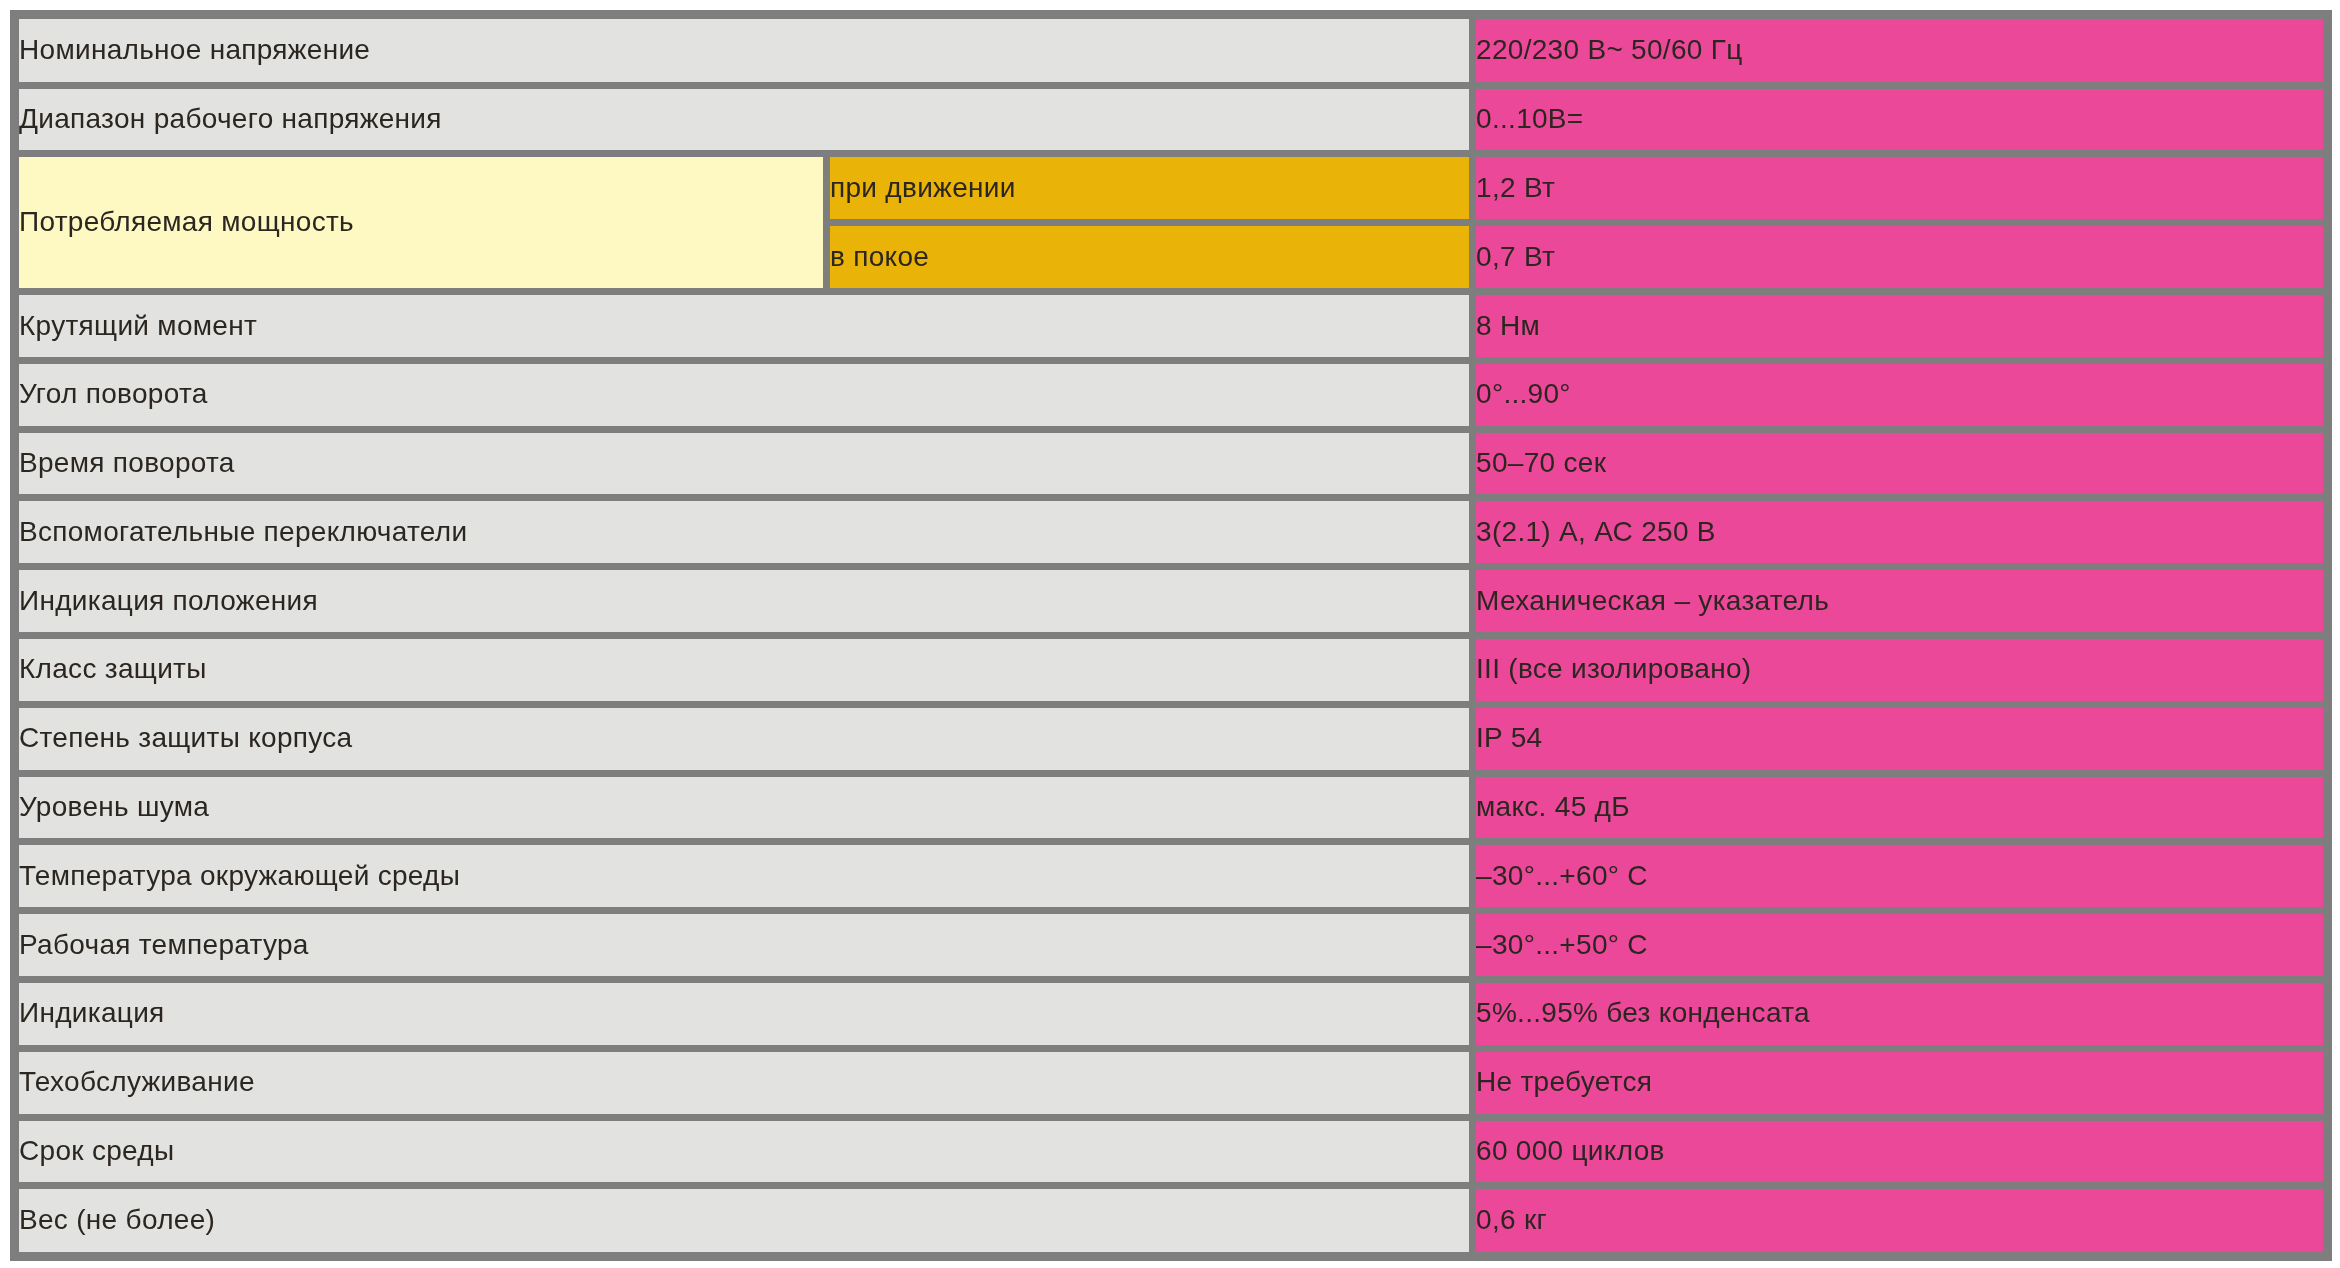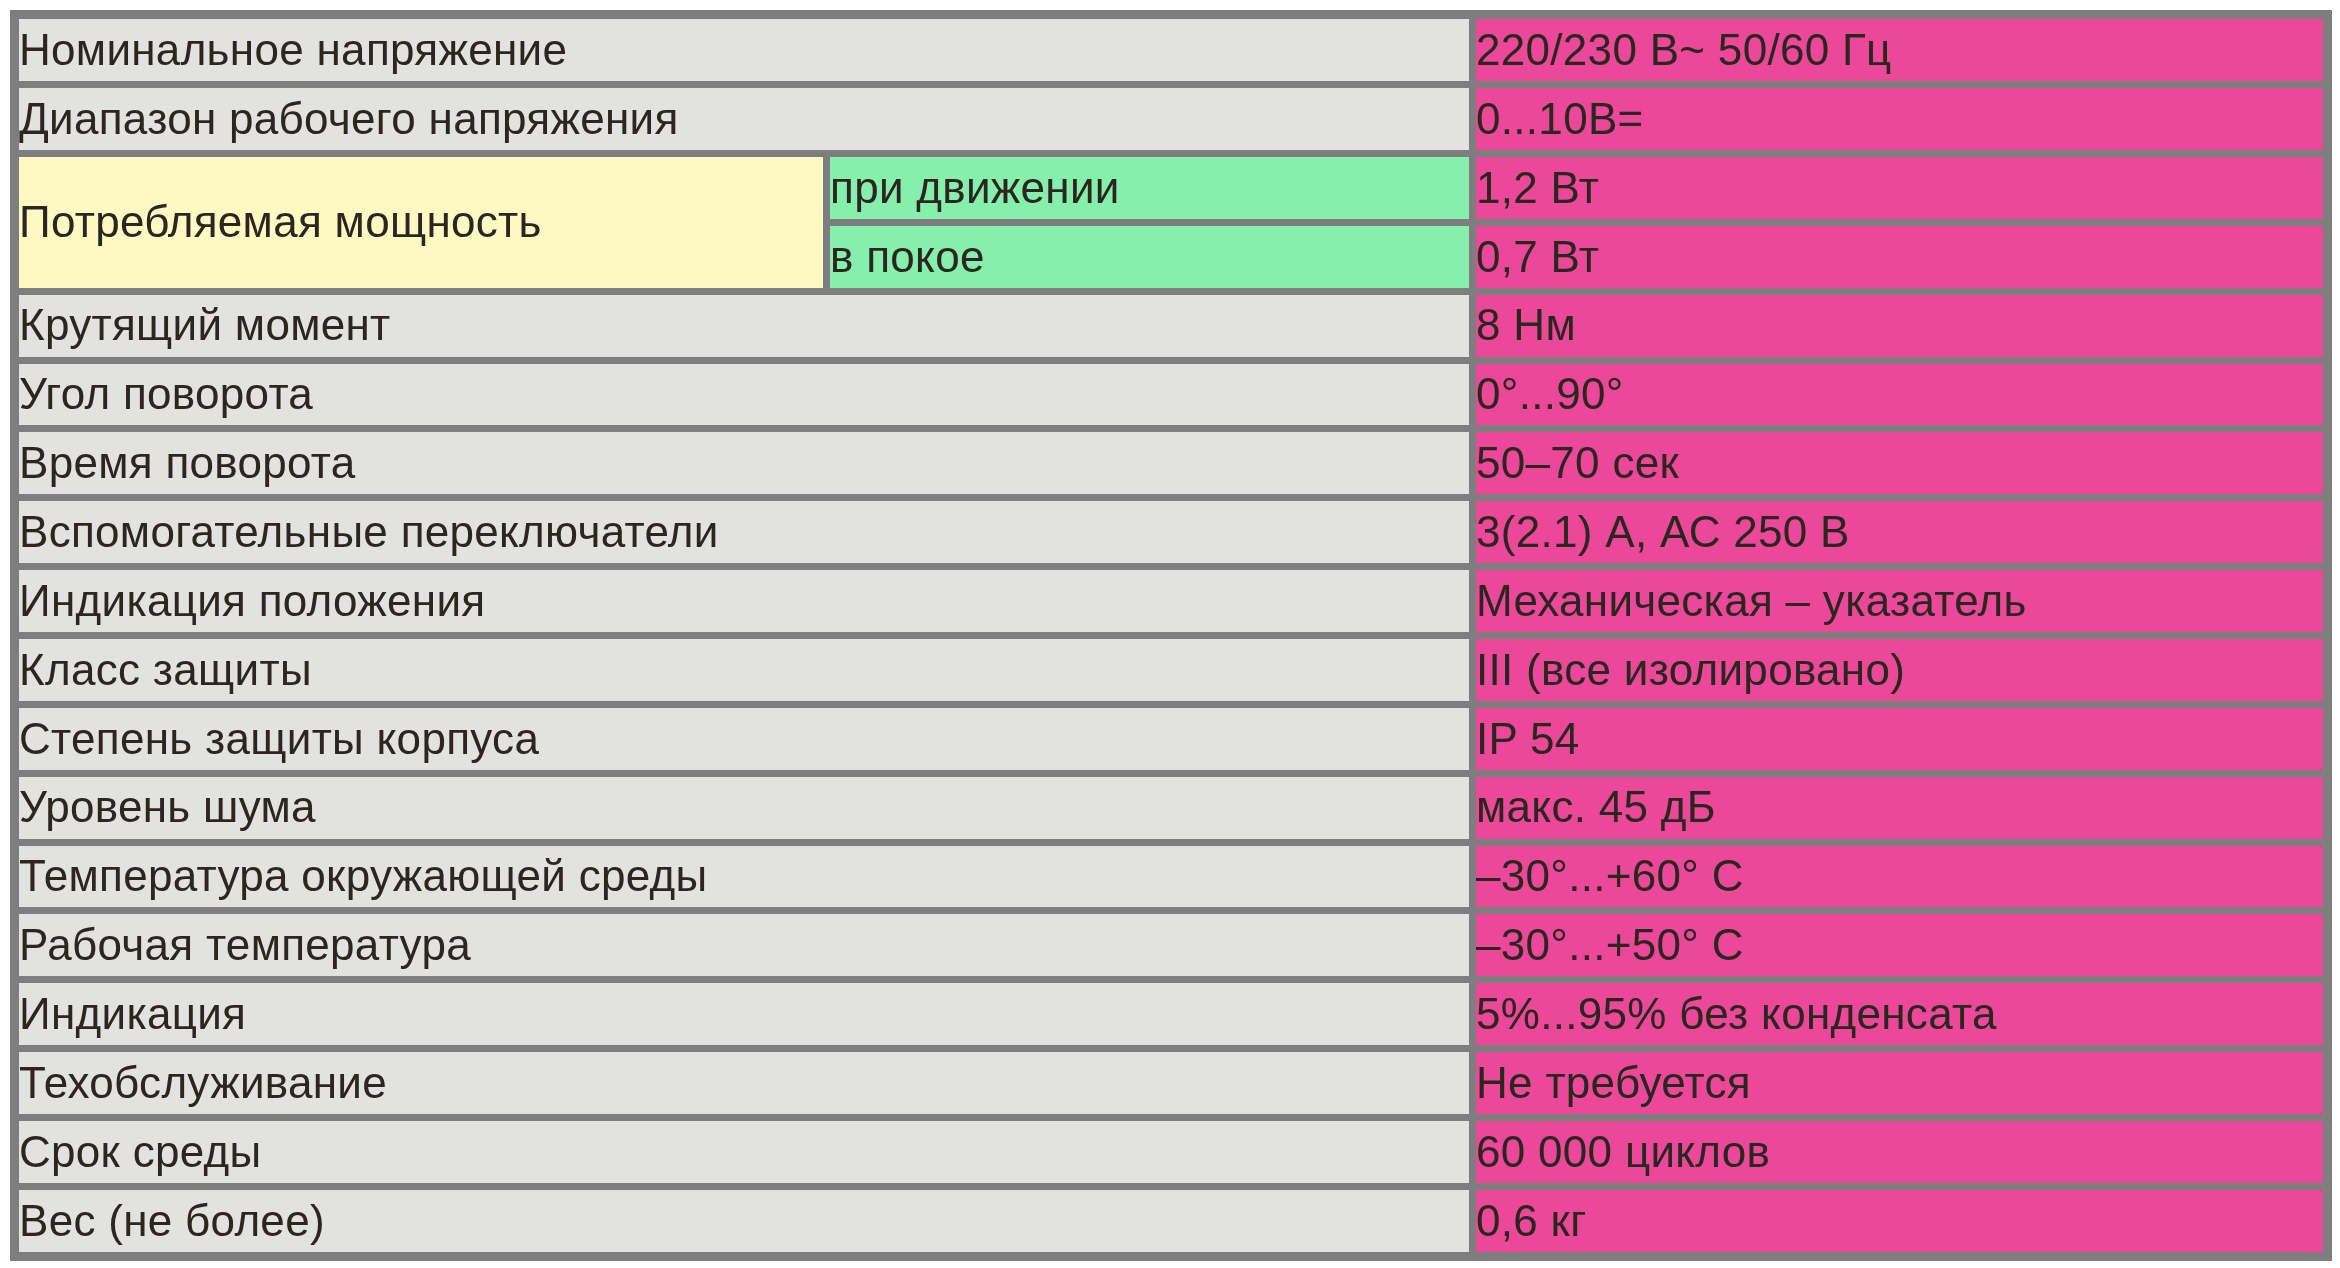--- a/index.html
+++ b/index.html
@@ -20,39 +20,39 @@
   }
   table.specs {
     width: 100%;
     height: 100%;
     border-collapse: collapse;
     table-layout: fixed;
     border: 9px solid #7e7e7e;
   }
   table.specs td {
     border: 7px solid #7e7e7e;
-    font-size: 44px;
+    font-size: 28px;
     line-height: 1.1;
     color: #2b2620;
     letter-spacing: 0.3px;
     vertical-align: middle;
     white-space: nowrap;
     overflow: hidden;
     padding: 0;
   }
   td.label-cell {
     background: #e2e2e0;
     padding-left: 84px;
   }
   td.group-cell {
     background: #fef9c3;
     padding-left: 84px;
   }
   td.sub-cell {
-    background: #86efac;
+    background: #eab308;
     padding-left: 28px;
   }
   td.value-cell {
     background: #ec4899;
     padding-left: 46px;
   }
 </style>
 </head>
 <body>
 

